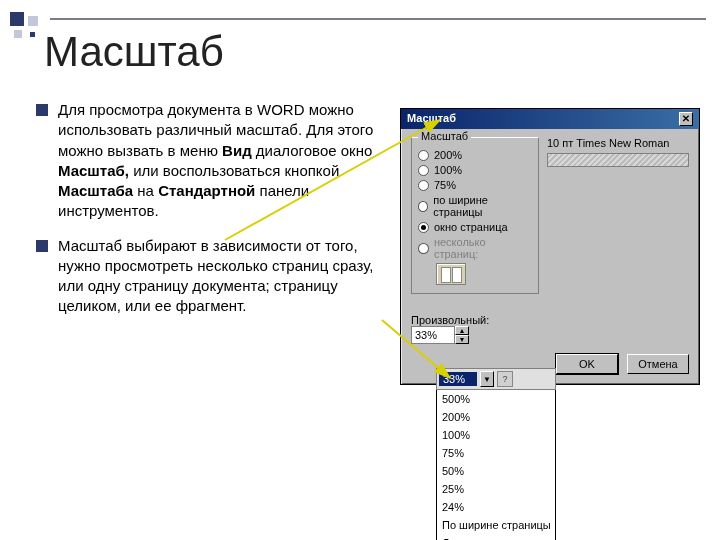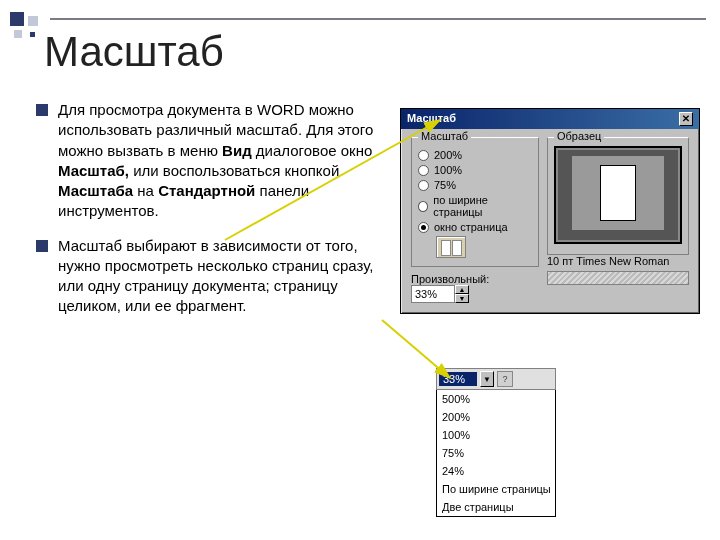--- a/index.html
+++ b/index.html
@@ -58,21 +58,21 @@
   .prev-col { flex:1; }
   .radio-row { display:flex; align-items:center; margin:3px 0; gap:5px;}
   .radio { width:11px; height:11px; border-radius:50%; border:1px solid #555; background:#fff; display:flex; align-items:center; justify-content:center;}
   .radio .dot { width:5px; height:5px; border-radius:50%; background:#000;}
   .radio-row.dis { color:#808080;}
   .sub-icon { display:inline-block; width:30px; height:22px; margin-left:18px;
     border:1px solid #808080; background:#d8d0b0;
     box-shadow: 1px 1px 0 #fff inset; position:relative;}
   .sub-icon::before{content:""; position:absolute; left:4px; top:3px; width:8px; height:14px; background:#fff; border:1px solid #888;}
   .sub-icon::after{content:""; position:absolute; right:3px; top:3px; width:8px; height:14px; background:#fff; border:1px solid #888;}
-  .spin-row { display:flex; align-items:center; gap:4px; margin-top:6px;}
+  .spin-row { display:flex; align-items:center; gap:4px; margin-top:20px;}
   .spin-label { color:#000;}
   .spin { display:flex; }
   .spin input {
     width:44px; height:18px; font-size:11px; padding:1px 3px;
     border:1px solid #808080; background:#fff;
   }
   .spin-btns { display:flex; flex-direction:column;}
   .spin-btns div{ width:14px; height:9px; background:#c0c0c0; border:1px solid #fff;
     border-right-color:#000; border-bottom-color:#000; font-size:7px; text-align:center; line-height:7px;}
   .preview-box {
@@ -159,61 +159,63 @@
             </div>
           <div class="radio-row">
               <span class="radio"></span>
               <span>по ширине страницы</span>
             </div>
           <div class="radio-row">
               <span class="radio">
                 <span class="dot"></span>
               </span>
               <span>окно страница</span>
+            </div>
+          <div class="radio-row dis">
+              <span class="radio"></span>
+              <span>несколько страниц:</span>
             </div>
           <span class="sub-icon"></span>
         </div>
         <div class="spin-row">
           <span class="spin-label">Произвольный:</span>
         </div>
         <div class="spin">
           <input type="text" value="33%" style="">
           <div class="spin-btns">
             <div>▲</div>
             <div>▼</div>
           </div>
         </div>
       </div>
       <div class="prev-col">
-        <div class="fieldset" style="height:118px;">
-          <span class="legend">Образец</span>
-          <div class="preview-box">
-            <div class="preview-screen">
-                <div class="preview-page"></div>
-              </div>
-          </div>
-        </div>
         <div class="preview-caption">10 пт Times New Roman</div>
         <div class="preview-bar"></div>
       </div>
+    </div>
+    <div class="dlg-btns">
+      <span class="winbtn default">OK</span>
+      <span class="winbtn">Отмена</span>
     </div>
   </div>
 </div>
 
 <div class="dropdown">
   <div class="dd-bar">
     <span class="dd-box">33%</span>
     <span class="dd-arrow">▼</span>
     <span class="dd-icon">?</span>
   </div>
   <div class="dd-list">
     <div class="dd-item">500%</div>
     <div class="dd-item">200%</div>
     <div class="dd-item">100%</div>
     <div class="dd-item">75%</div>
+    <div class="dd-item">50%</div>
+    <div class="dd-item">25%</div>
     <div class="dd-item">24%</div>
     <div class="dd-item">По ширине страницы</div>
     <div class="dd-item">Две страницы</div>
   </div>
 </div>
 
 <svg class="overlay" width="720" height="540">
   <defs>
     <marker id="ah" markerWidth="10" markerHeight="10" refX="8" refY="3" orient="auto">
       <path d="M0,0 L9,3 L0,6 Z" fill="#d8d000"></path>

